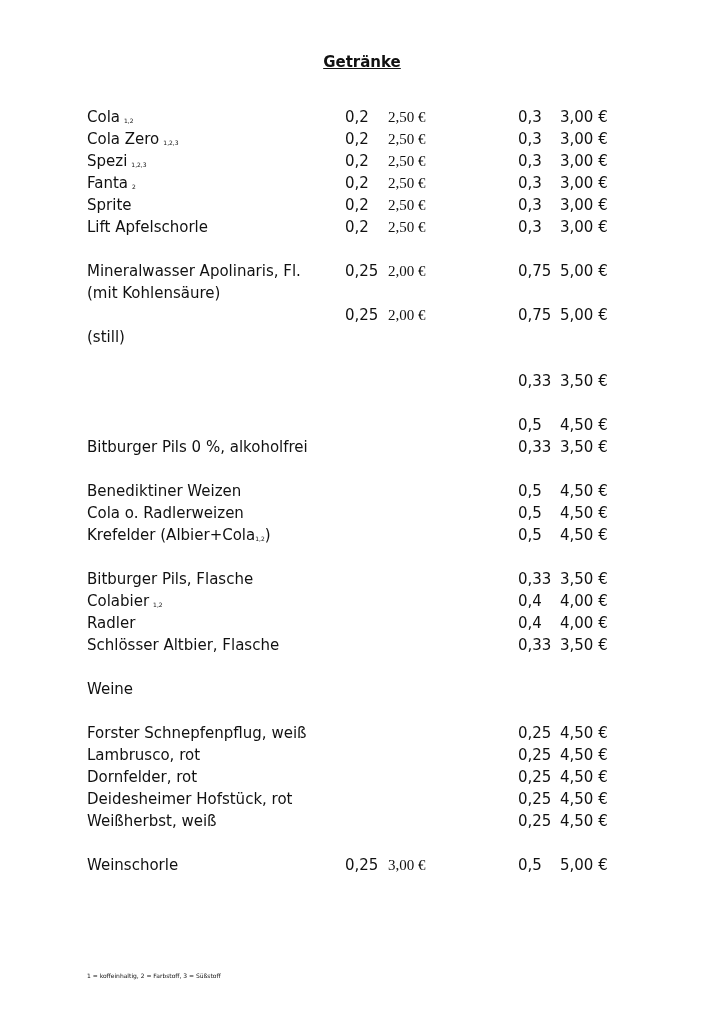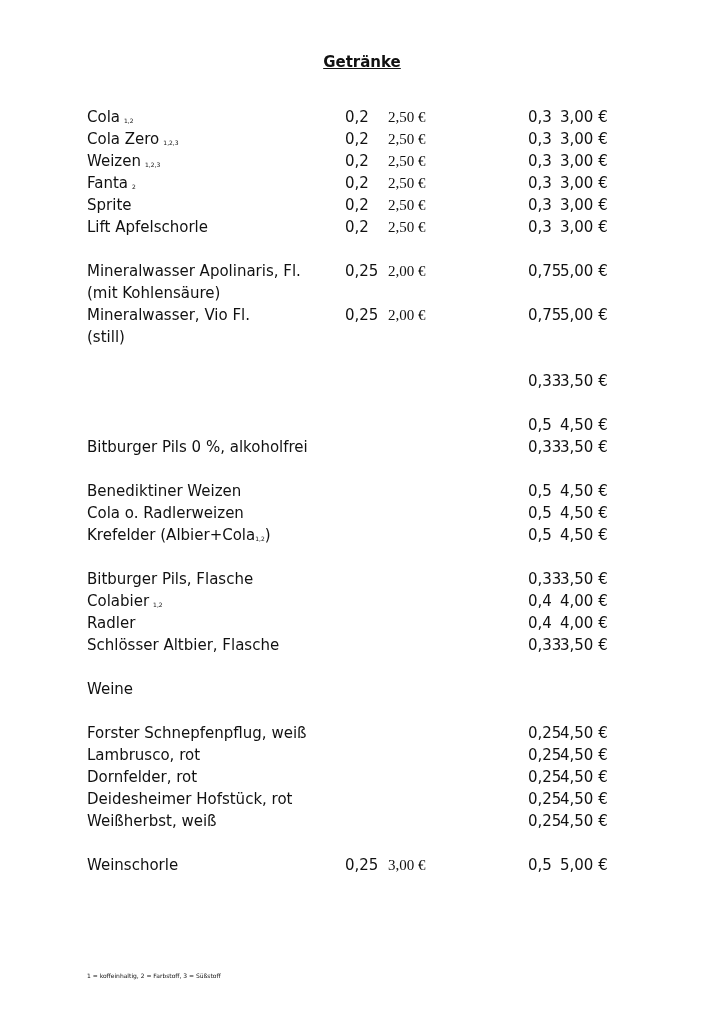--- a/index.html
+++ b/index.html
@@ -4,21 +4,21 @@
 <style>
   html,body{margin:0;padding:0;background:#fff;}
   body{width:724px;height:1024px;position:relative;font-family:"DejaVu Sans",sans-serif;color:#111;overflow:hidden;}
   .title{position:absolute;left:0;width:724px;top:53px;text-align:center;font-weight:bold;font-size:15px;text-decoration:underline;}
   .menu{position:absolute;left:87px;top:106px;width:540px;}
   .row{position:relative;height:22px;line-height:22px;font-size:15px;}
   .name{position:absolute;left:0;white-space:nowrap;}
   .sup{font-size:6px;margin-left:4px;vertical-align:-1px;}
   .s1{position:absolute;left:258px;}
   .p1{position:absolute;left:301px;font-family:Liberation Serif, serif;}
-  .s2{position:absolute;left:441px;}
+  .s2{position:absolute;left:431px;}
   .p2{position:absolute;left:473px;}
   .heading .name{}
   .foot{position:absolute;left:87px;top:972px;font-size:6px;}
 </style>
 </head>
 <body>
 
 <div class="title">Getränke</div>
 <div class="menu" id="menu">
     <div class="row">
@@ -29,21 +29,21 @@
       <span class="p2">3,00 €</span>
     </div>
     <div class="row">
       <span class="name"><span>Cola Zero</span><span class="sup">1,2,3</span></span>
       <span class="s1">0,2</span>
       <span class="p1">2,50 €</span>
       <span class="s2">0,3</span>
       <span class="p2">3,00 €</span>
     </div>
     <div class="row">
-      <span class="name"><span>Weizen</span><span class="sup">1,2,3</span></span>
+      <span class="name"><span>Spezi</span><span class="sup">1,2,3</span></span>
       <span class="s1">0,2</span>
       <span class="p1">2,50 €</span>
       <span class="s2">0,3</span>
       <span class="p2">3,00 €</span>
     </div>
     <div class="row">
       <span class="name"><span>Fanta</span><span class="sup">2</span></span>
       <span class="s1">0,2</span>
       <span class="p1">2,50 €</span>
       <span class="s2">0,3</span>
@@ -68,21 +68,20 @@
       <span class="name"><span>Mineralwasser Apolinaris, Fl.</span></span>
       <span class="s1">0,25</span>
       <span class="p1">2,00 €</span>
       <span class="s2">0,75</span>
       <span class="p2">5,00 €</span>
     </div>
     <div class="row">
       <span class="name"><span>(mit Kohlensäure)</span></span>
     </div>
     <div class="row">
-      <span class="name"><span>Mineralwasser, Vio Fl.</span></span>
       <span class="s1">0,25</span>
       <span class="p1">2,00 €</span>
       <span class="s2">0,75</span>
       <span class="p2">5,00 €</span>
     </div>
     <div class="row">
       <span class="name"><span>(still)</span></span>
     </div>
     <div class="row"></div>
     <div class="row">

